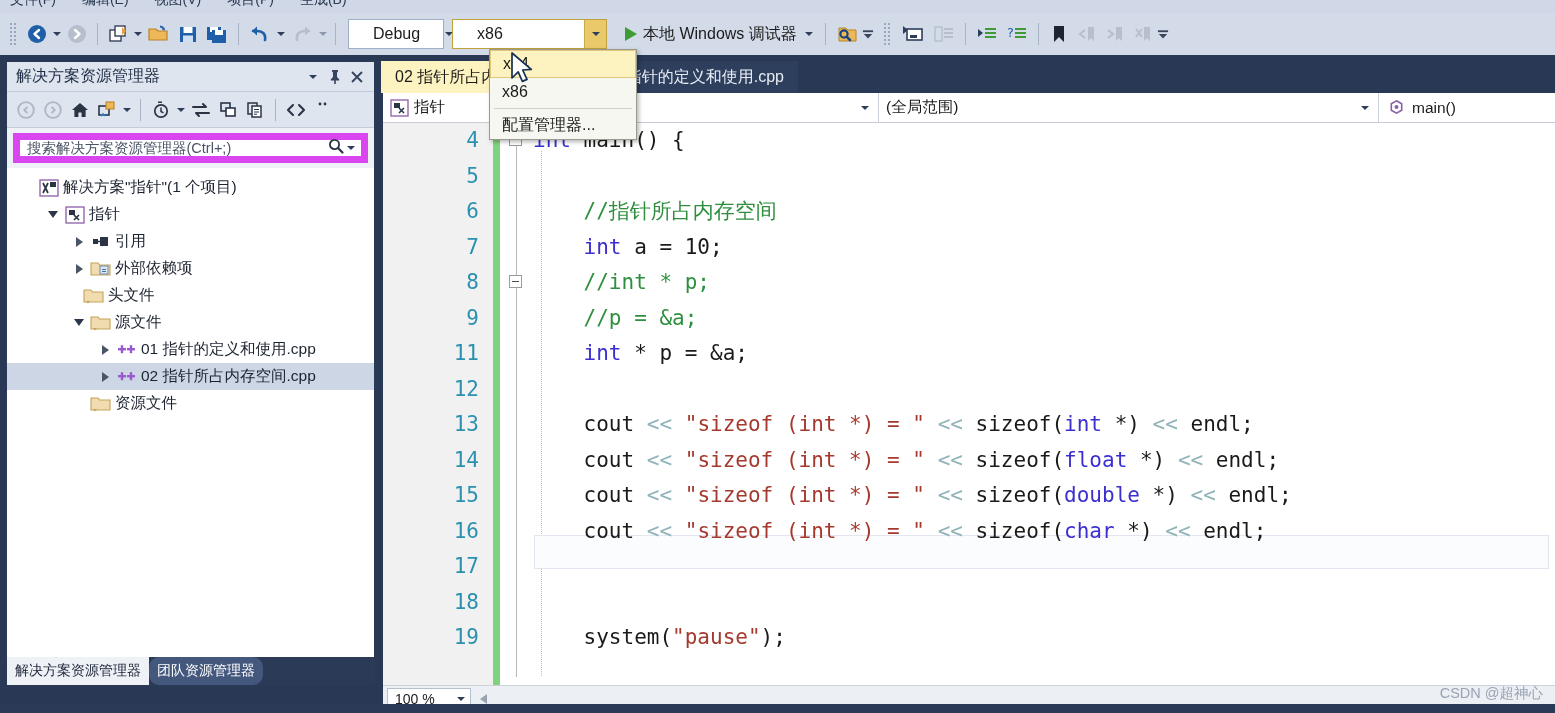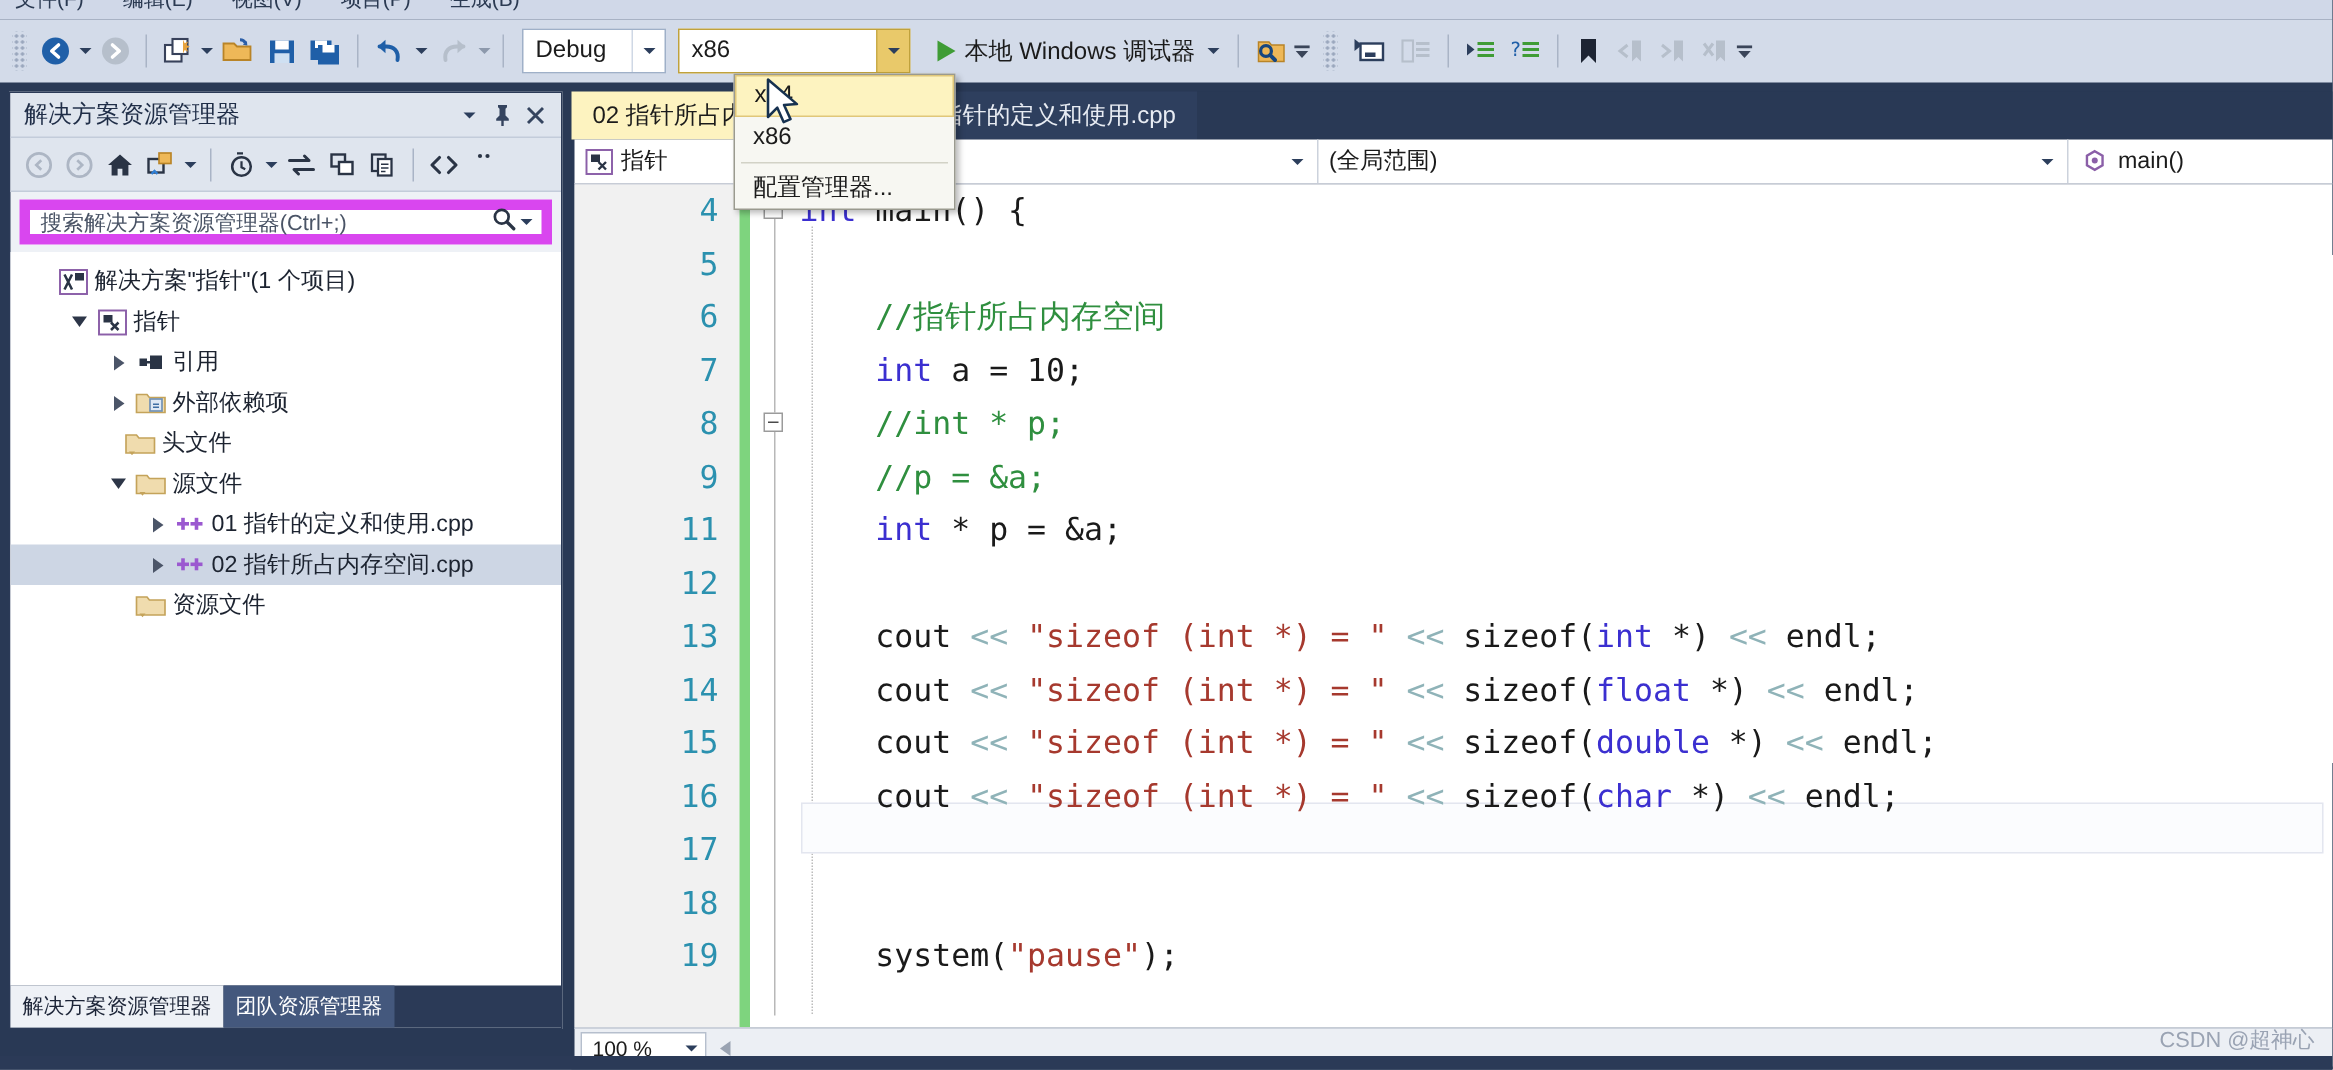--- a/index.html
+++ b/index.html
@@ -54,21 +54,21 @@
   .tb-sep {
     width: 1px; height: 22px; background: #a9b4c6; margin: 0 6px;
   }
 
   
   .combo {
     height: 30px; border: 1px solid #9fb0c8; background: #fff;
     display: flex; align-items: center;
     font-size: 16px; color: #1c1c1c; position: relative;
   }
-  .combo .txt { padding: 0 8px; flex: 1; white-space: nowrap; }
+  .combo .txt { padding: 0 24px; flex: 1; white-space: nowrap; }
   .combo .arrow {
     width: 22px; height: 100%; display: flex; align-items: center;
     justify-content: center; border-left: 1px solid #cfd8e5;
   }
   #combo-config { width: 96px; margin-left: 6px; }
   #combo-platform {
     width: 155px; margin-left: 8px;
     border-color: #c0a23c; background: #fff;
   }
   #combo-platform .arrow { background: #e9c96a; border-left: 1px solid #c9ab49; }
@@ -152,21 +152,21 @@
 
   .sol-tabs {
     height: 28px; background: #2b3a57; display: flex; align-items: stretch;
     font-size: 14px;
   }
   .sol-tab {
     display: flex; align-items: center; padding: 0 8px; color: #ffffff;
     white-space: nowrap;
   }
   .sol-tab.active { background: #eef1f6; color: #1c2437; }
-  .sol-tab.inactive { background: #44587d; color: #ffffff; }
+  .sol-tab.inactive { background: #44587d; color: #ffffff; border-radius: 10px; }
 
   
   .editor-wrap {
     position: absolute; left: 381px; top: 61px; width: 1174px; height: 652px;
     background: #293955;
   }
   .tabstrip {
     position: absolute; left: 0; top: 0; height: 32px; width: 100%;
     display: flex; align-items: stretch; background: #293955;
   }

